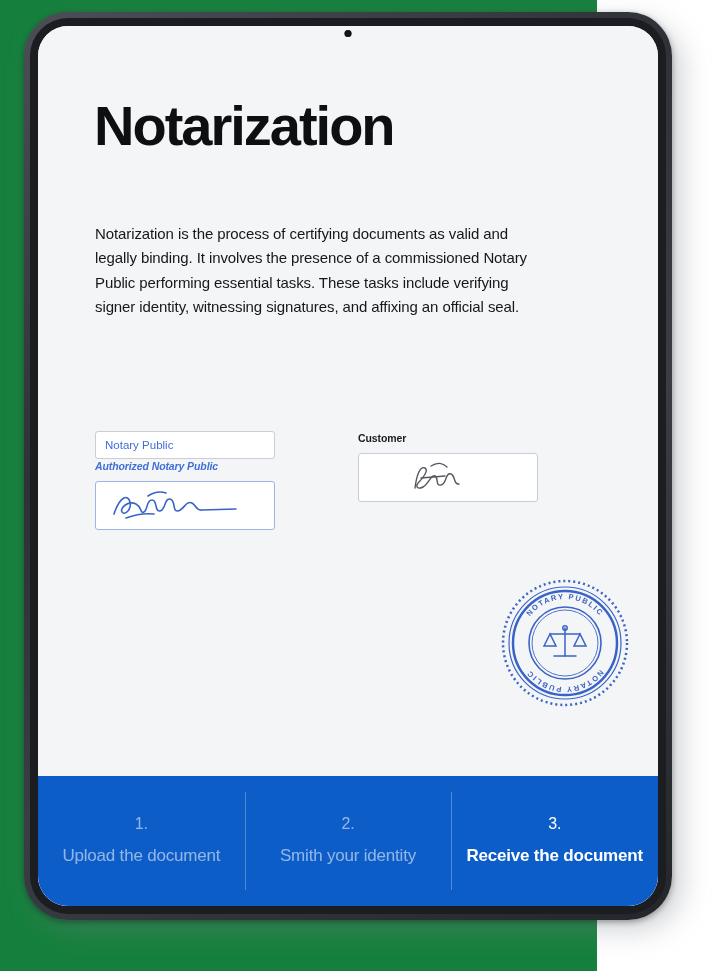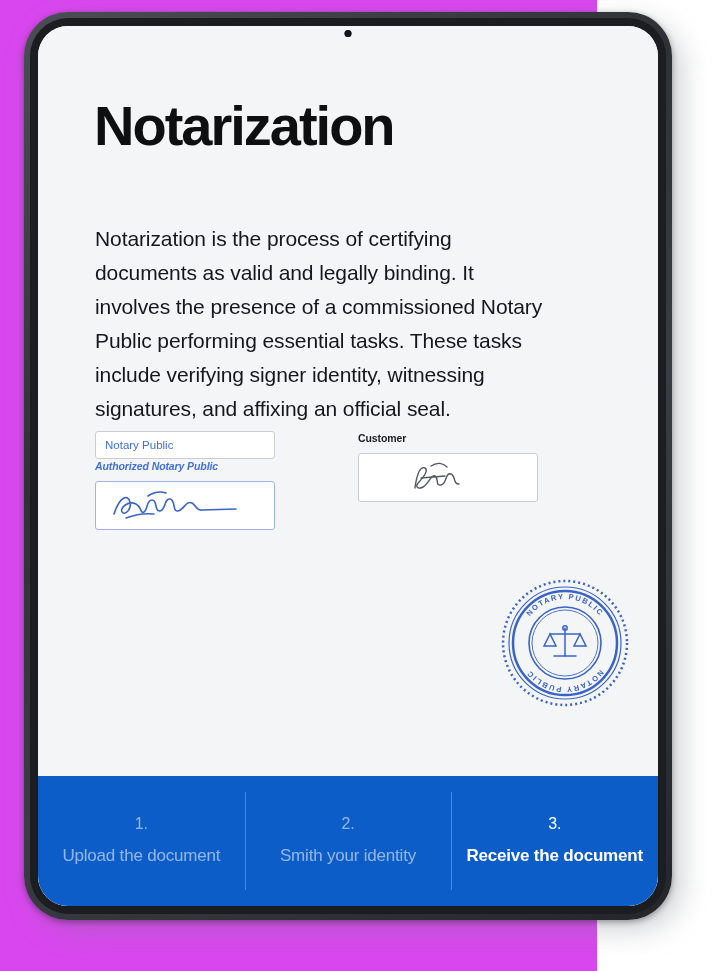--- a/index.html
+++ b/index.html
@@ -11,21 +11,21 @@
     width: 720px;
     height: 971px;
     font-family: "Liberation Sans", sans-serif;
     overflow: hidden;
   }
 
   #stage {
     position: relative;
     width: 597px;
     height: 971px;
-    background: #d946ef;
+    background: #15803d;
   }
 
   
   .device-shadow {
     position: absolute;
     left: 34px;
     top: 22px;
     width: 648px;
     height: 908px;
     border-radius: 46px;
@@ -93,21 +93,21 @@
     letter-spacing: -2px;
     color: #0e0f11;
     line-height: 1;
   }
 
   .intro {
     position: absolute;
     left: 57px;
     top: 196px;
     width: 450px;
-    font-size: 21px;
+    font-size: 15px;
     line-height: 1.62;
     color: #15171a;
     letter-spacing: -0.1px;
   }
 
   
   .sig-block {
     position: absolute;
   }
   .sig-notary { left: 57px; top: 405px; width: 180px; }

